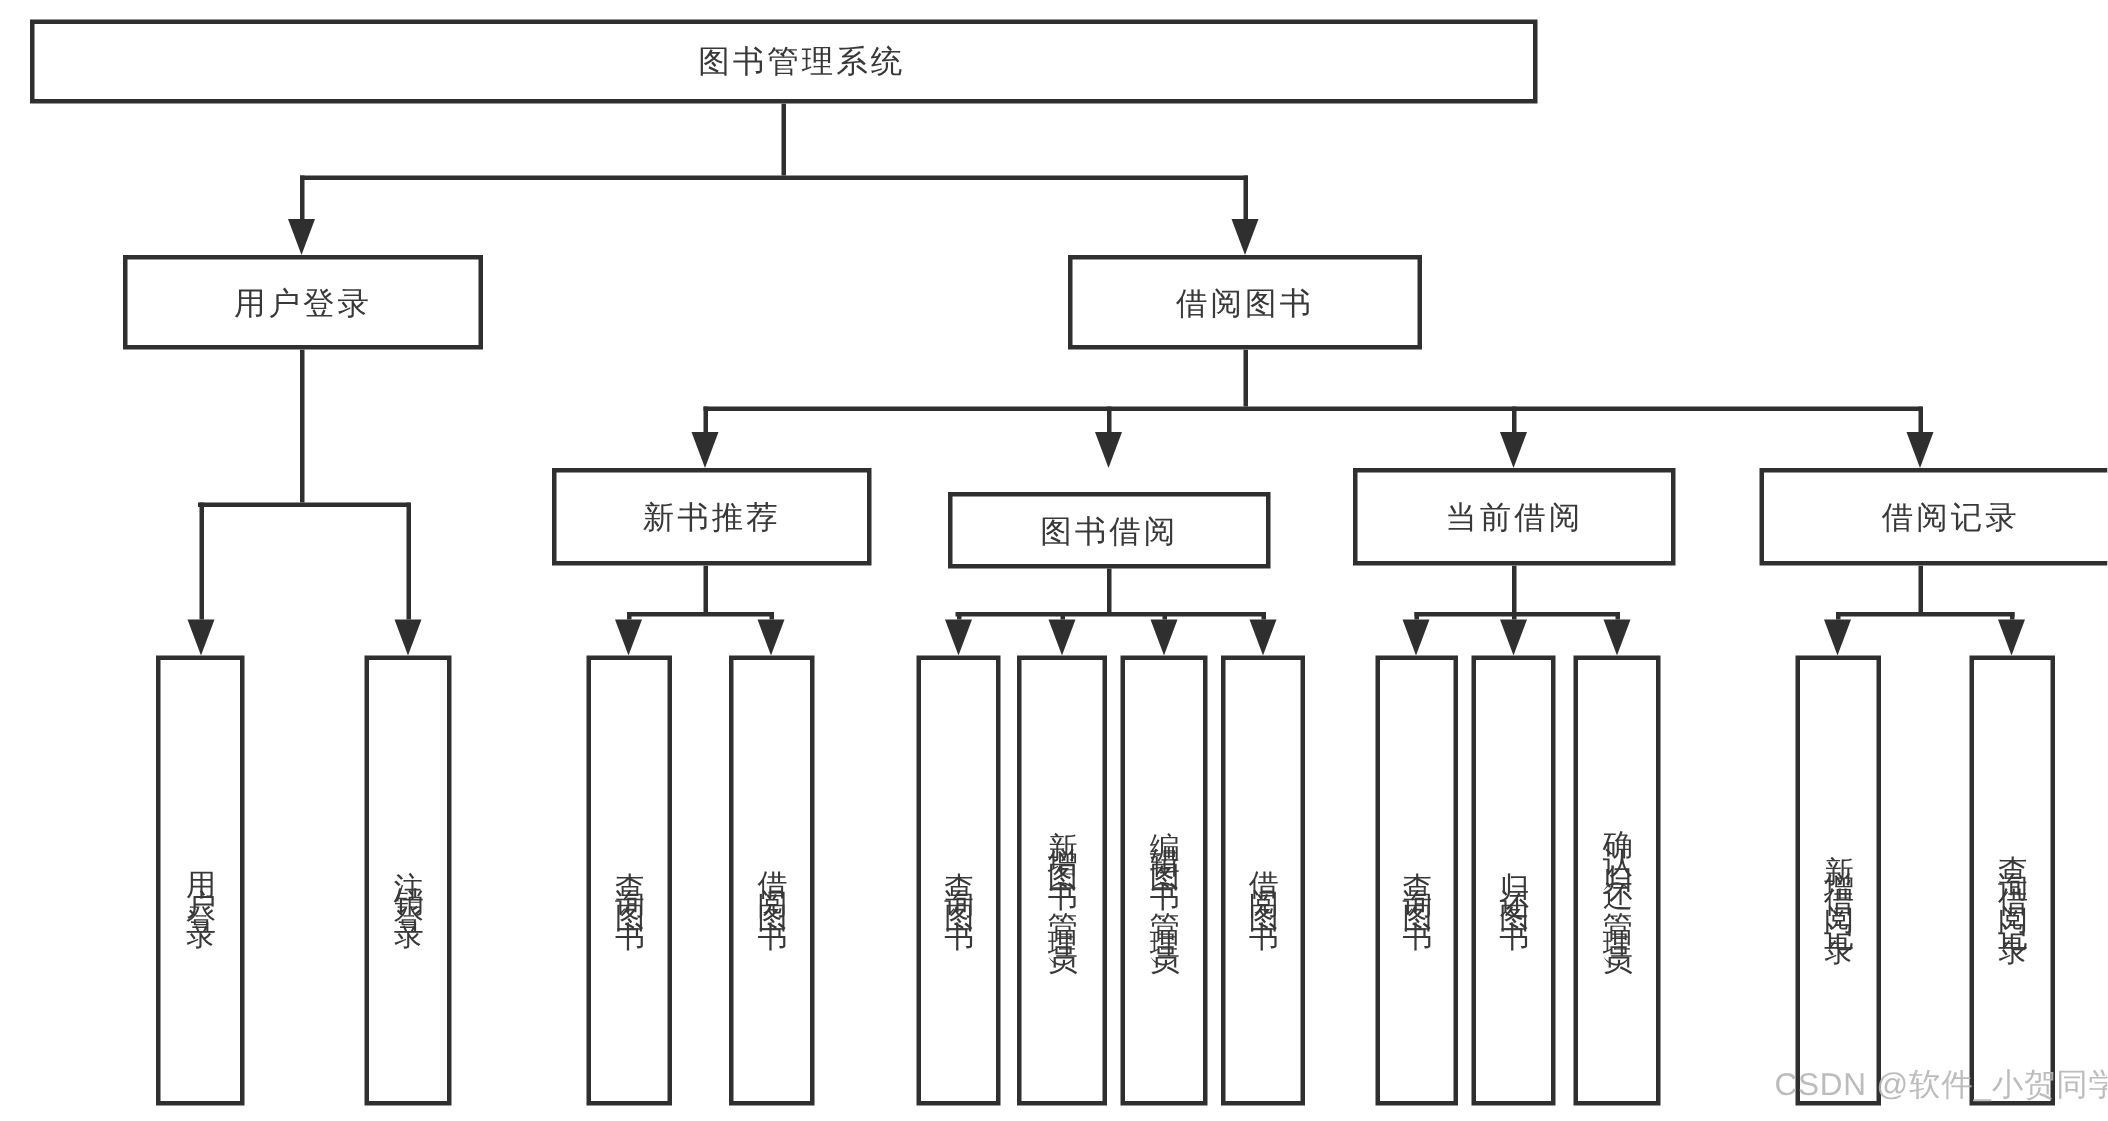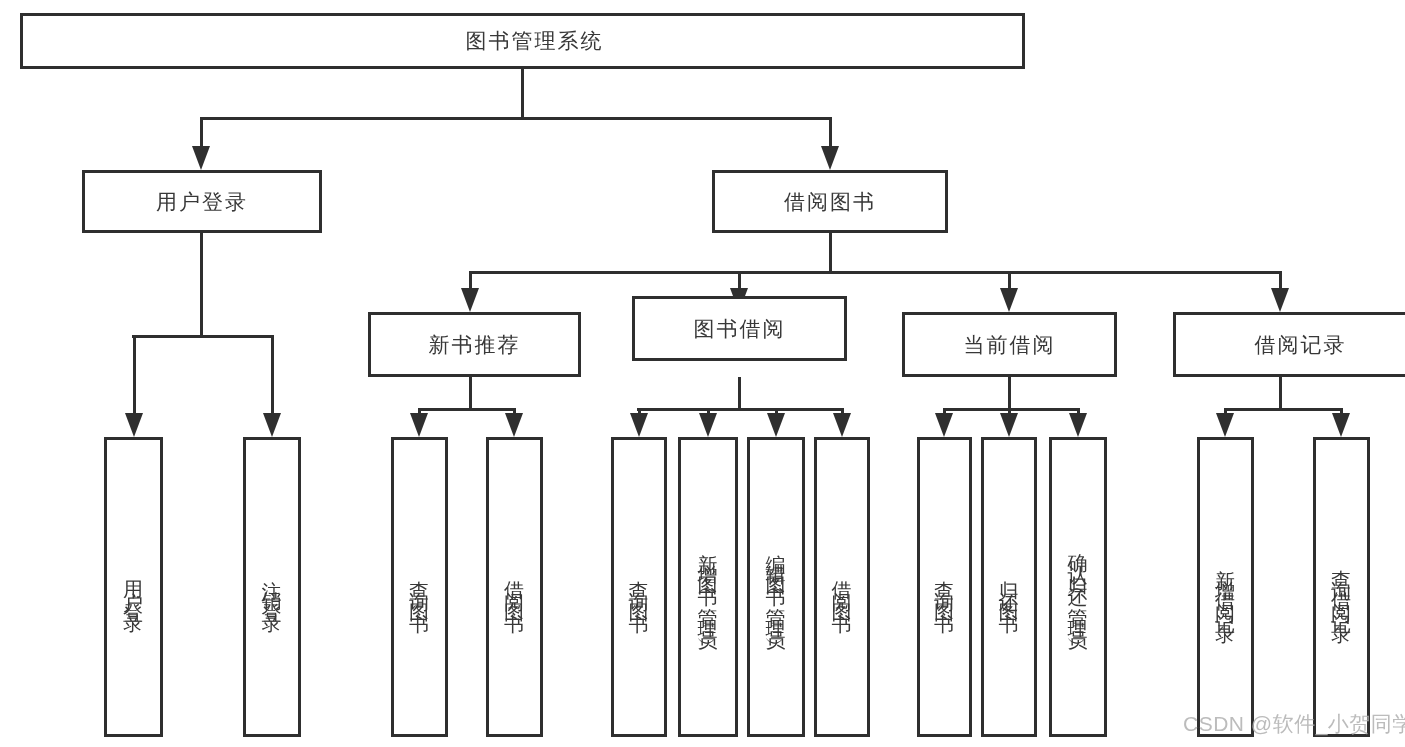--- a/index.html
+++ b/index.html
@@ -76,21 +76,21 @@
   <div class="vl" style="left:738px;top:271px;height:17px;"></div>
   <div class="ah" style="left:730px;top:288px;"></div>
   <div class="vl" style="left:1008px;top:271px;height:17px;"></div>
   <div class="ah" style="left:1000px;top:288px;"></div>
   <div class="vl" style="left:1279px;top:271px;height:17px;"></div>
   <div class="ah" style="left:1271px;top:288px;"></div>
 
   <div class="box" style="left:368px;top:312px;width:213px;height:65px;">
     <span>新书推荐</span>
   </div>
-  <div class="box" style="left:632px;top:296px;width:215px;height:65px;">
+  <div class="box" style="left:632px;top:328px;width:215px;height:51px;">
     <span>图书借阅</span>
   </div>
   <div class="box" style="left:902px;top:312px;width:215px;height:65px;">
     <span>当前借阅</span>
   </div>
   <div class="box" style="left:1173px;top:312px;width:255px;height:65px;">
     <span>借阅记录</span>
   </div>
 
   <div class="vl" style="left:469px;top:377px;height:31px;"></div>

